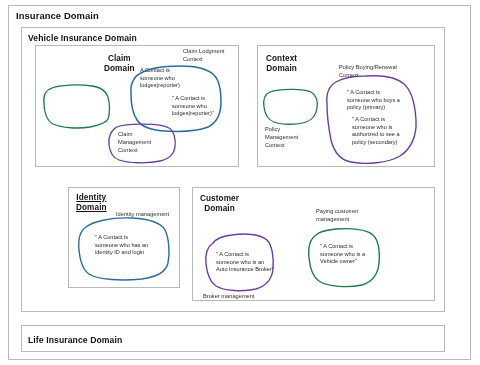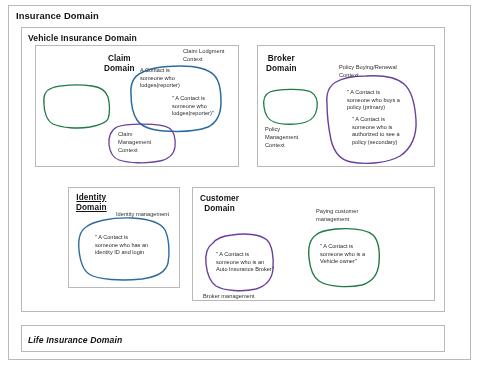--- a/index.html
+++ b/index.html
@@ -34,21 +34,21 @@
   #identity-domain  { left: 68px; top: 187px; width: 112px; height: 101px; }
   #customer-domain  { left: 192px;top: 187px; width: 243px; height: 114px; }
   #life-domain      { left: 21px; top: 325px; width: 424px; height: 27px; }
 
   .t-insurance { left: 16px;  top: 11px; font-size: 9.4px; }
   .t-vehicle   { left: 28px;  top: 33px; font-size: 8.6px; }
   .t-claim     { left: 56px;  top: 54px; margin-left: 48px; }
   .t-policy    { left: 266px; top: 54px; }
   .t-identity  { left: 76px;  top: 193px; text-decoration: underline; }
   .t-customer  { left: 200px; top: 194px; }
-  .t-life      { left: 28px;  top: 335px; font-size: 8.6px; font-style: italic; }
+  .t-life      { left: 28px;  top: 335px; font-size: 8.6px; }
 
   
   .blob-layer { position: absolute; inset: 0; pointer-events: none; }
 
   
   .txt {
     position: absolute;
     font-size: 5.6px;
     line-height: 7.6px;
     color: #2b2b2b;
@@ -66,21 +66,21 @@
   <div class="box" id="claim-domain"></div>
   <div class="box" id="policy-domain"></div>
   <div class="box" id="identity-domain"></div>
   <div class="box" id="customer-domain"></div>
   <div class="box" id="life-domain"></div>
 
   <div class="box-title t-insurance">Insurance Domain</div>
   <div class="box-title t-vehicle">Vehicle Insurance Domain</div>
   <div class="box-title t-claim">Claim
 Domain</div>
-  <div class="box-title t-policy">Broker
+  <div class="box-title t-policy">Context
 Domain</div>
   <div class="box-title t-identity">Identity
 Domain</div>
   <div class="box-title t-customer">Customer
 Domain</div>
   <div class="box-title t-life">Life Insurance Domain</div>
 
   <svg class="blob-layer" width="480" height="365" viewBox="0 0 480 365">
 
     <path fill="none" stroke="#1f7a44" stroke-width="1.3" stroke-linecap="round" d="M52 88 C46 90 43 96 44 104 C44 112 47 121 53 124

